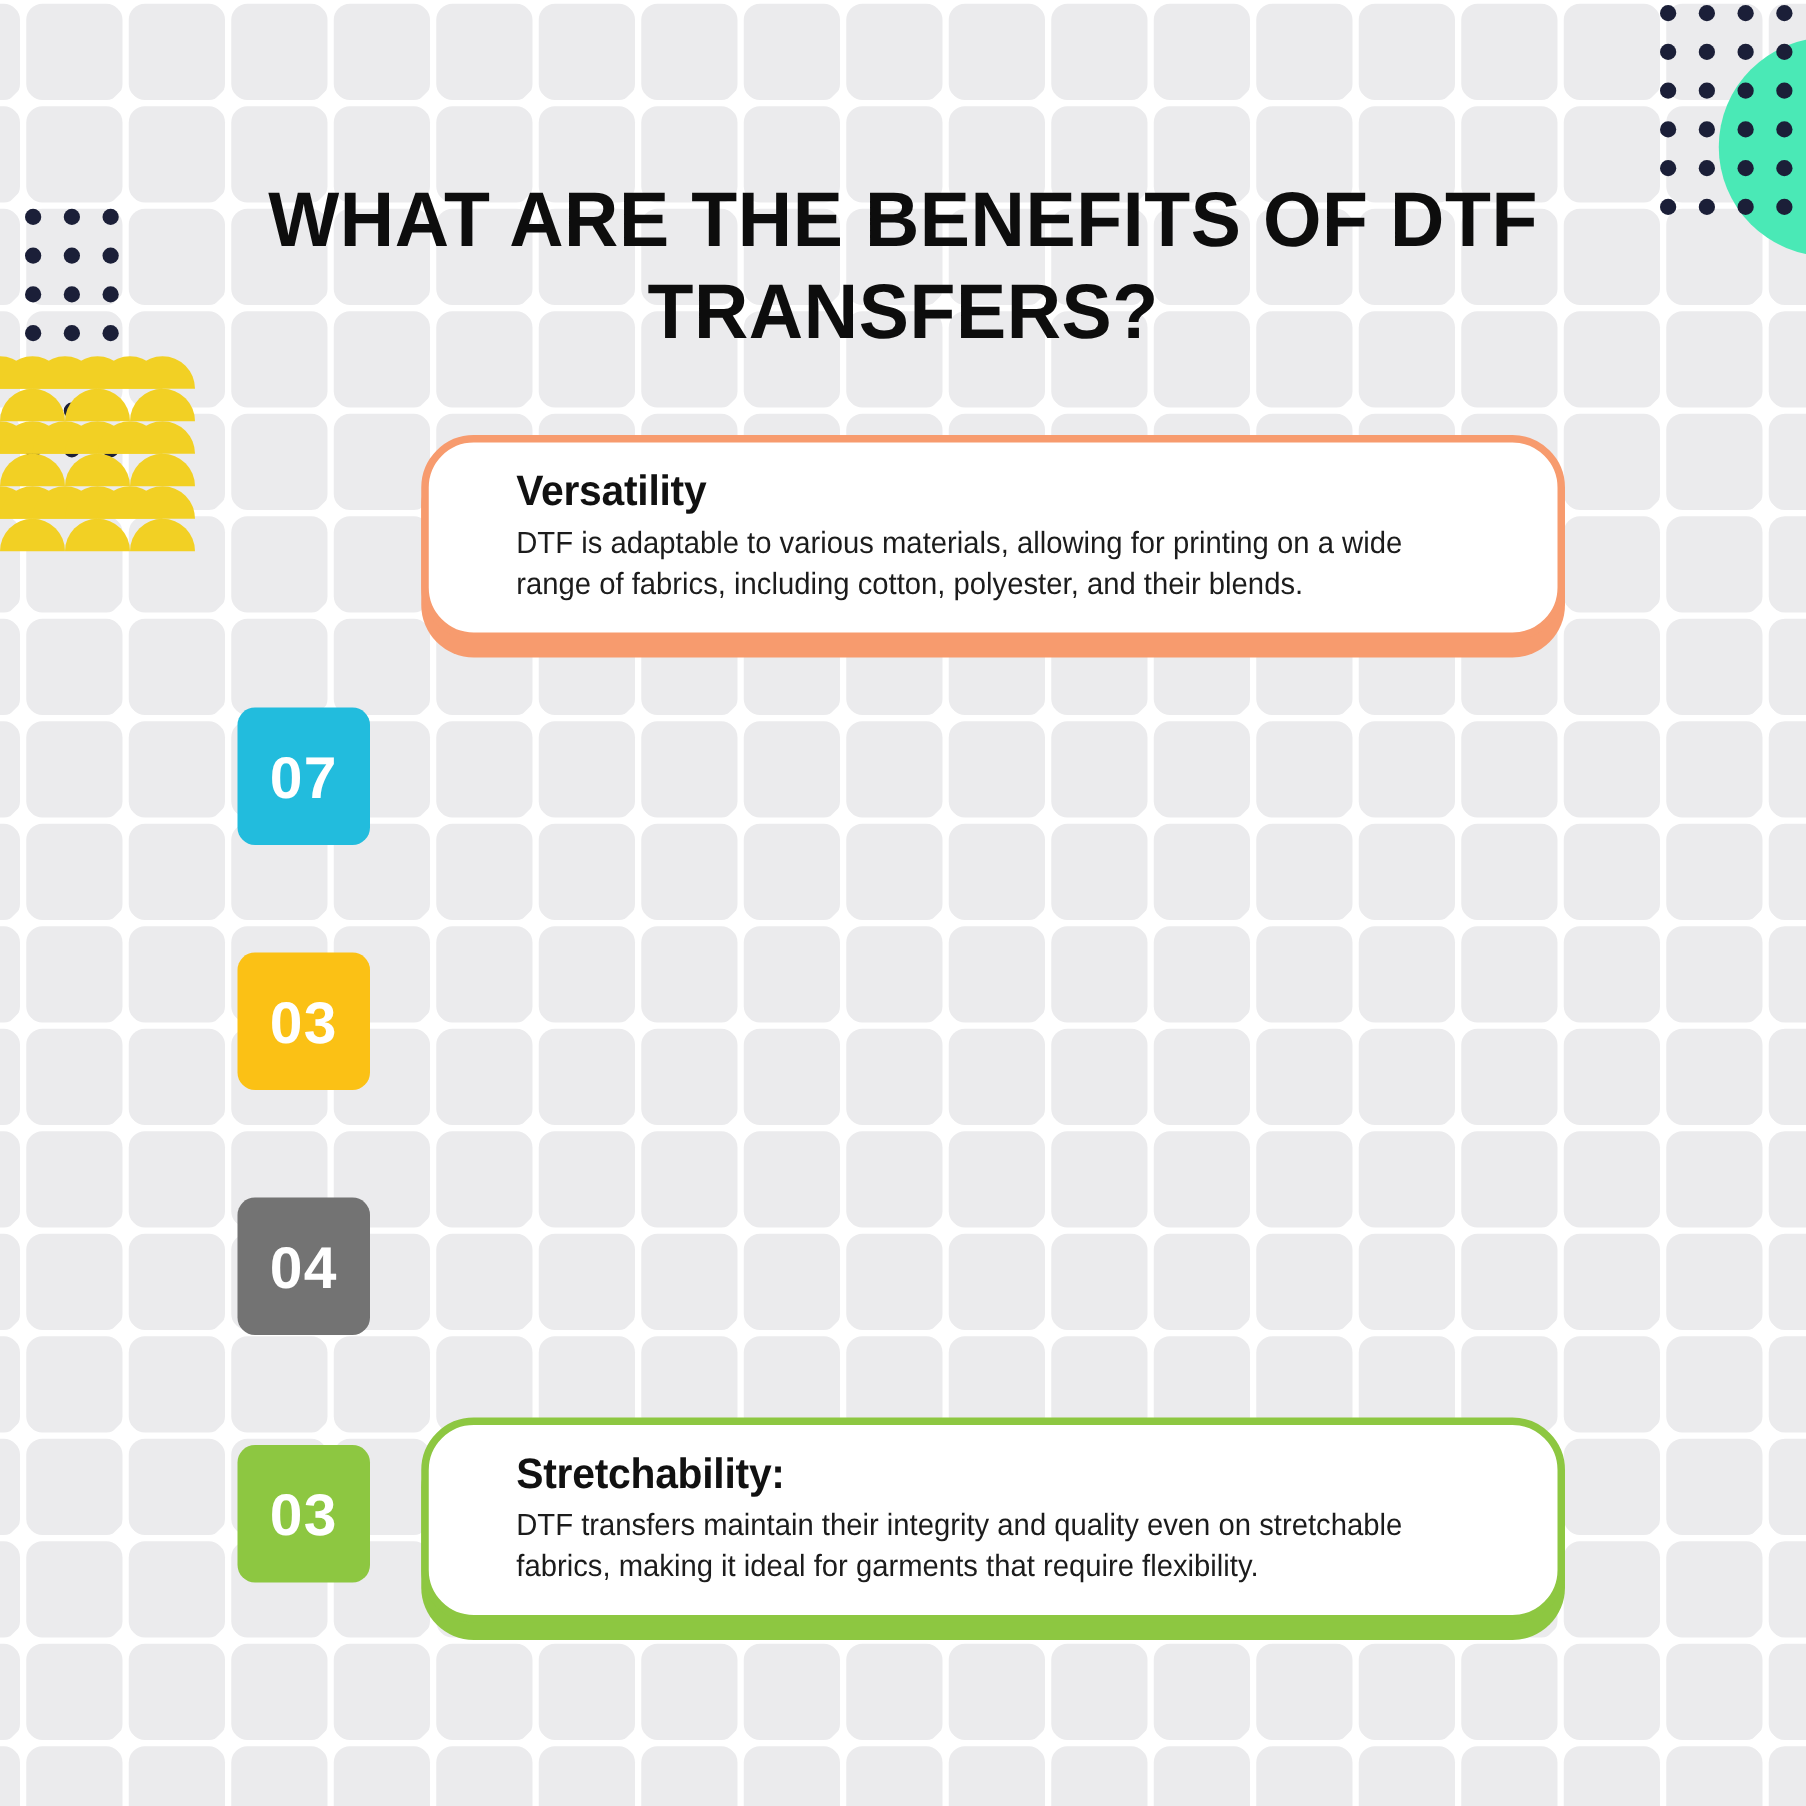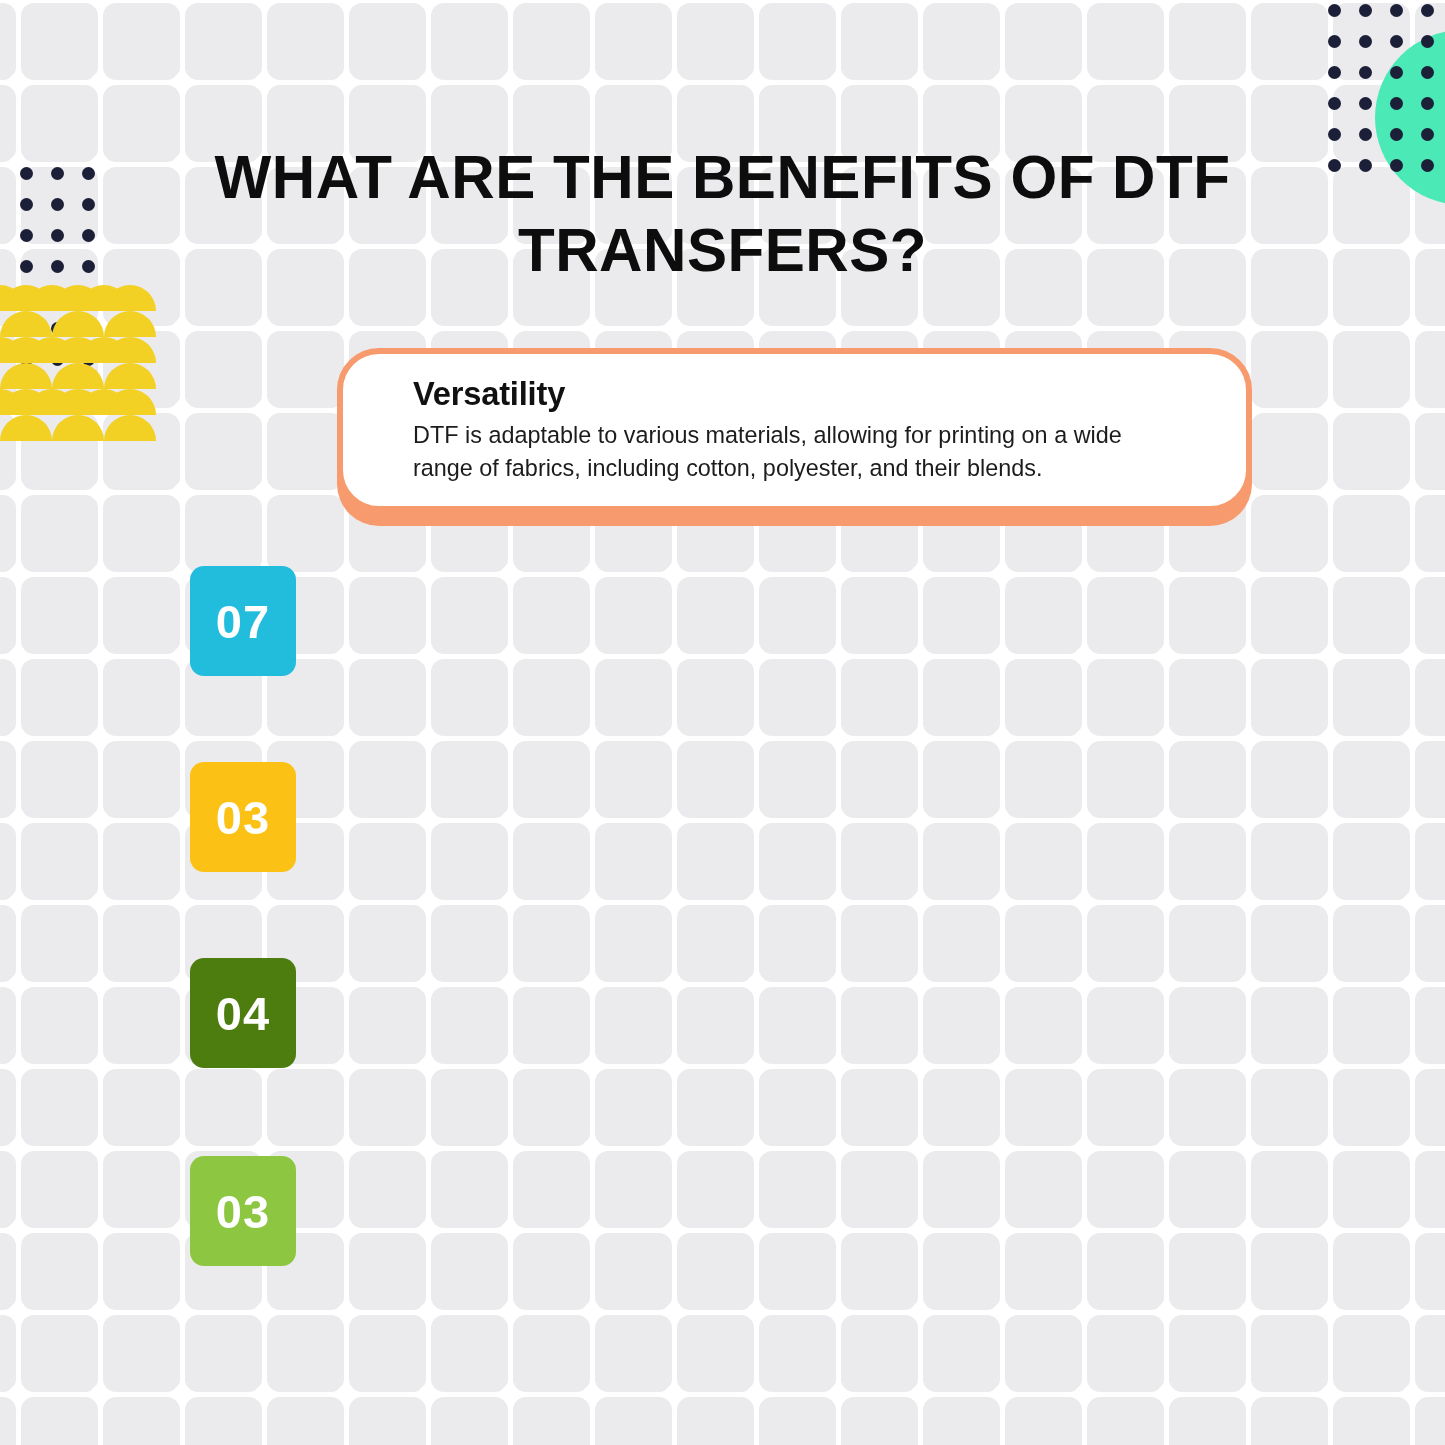--- a/index.html
+++ b/index.html
@@ -898,19 +898,26 @@
           </div>
         </div>
       </div>
       <div class="row" style="top: 566px;">
         <div class="badge" style="background: rgb(34, 188, 221);">07</div>
       </div>
       <div class="row" style="top: 762px;">
         <div class="badge" style="background: rgb(251, 193, 21);">03</div>
       </div>
       <div class="row" style="top: 958px;">
-        <div class="badge" style="background: #4d7c0f;">04</div>
+        <div class="badge" style="background: #737373;">04</div>
       </div>
       <div class="row" style="top: 1156px;">
         <div class="badge" style="background: rgb(141, 199, 65);">03</div>
+        <div class="card-wrap" style="top: -22px;">
+          <div class="card-shadow" style="background: rgb(141, 199, 65);"></div>
+          <div class="card" style="border-color: rgb(141, 199, 65);">
+            <div class="card-title">Stretchability:</div>
+            <div class="card-body">DTF transfers maintain their integrity and quality even on stretchable fabrics, making it ideal for garments that require flexibility.</div>
+          </div>
+        </div>
       </div>
     </div>
 </div>
 
 </body></html>

